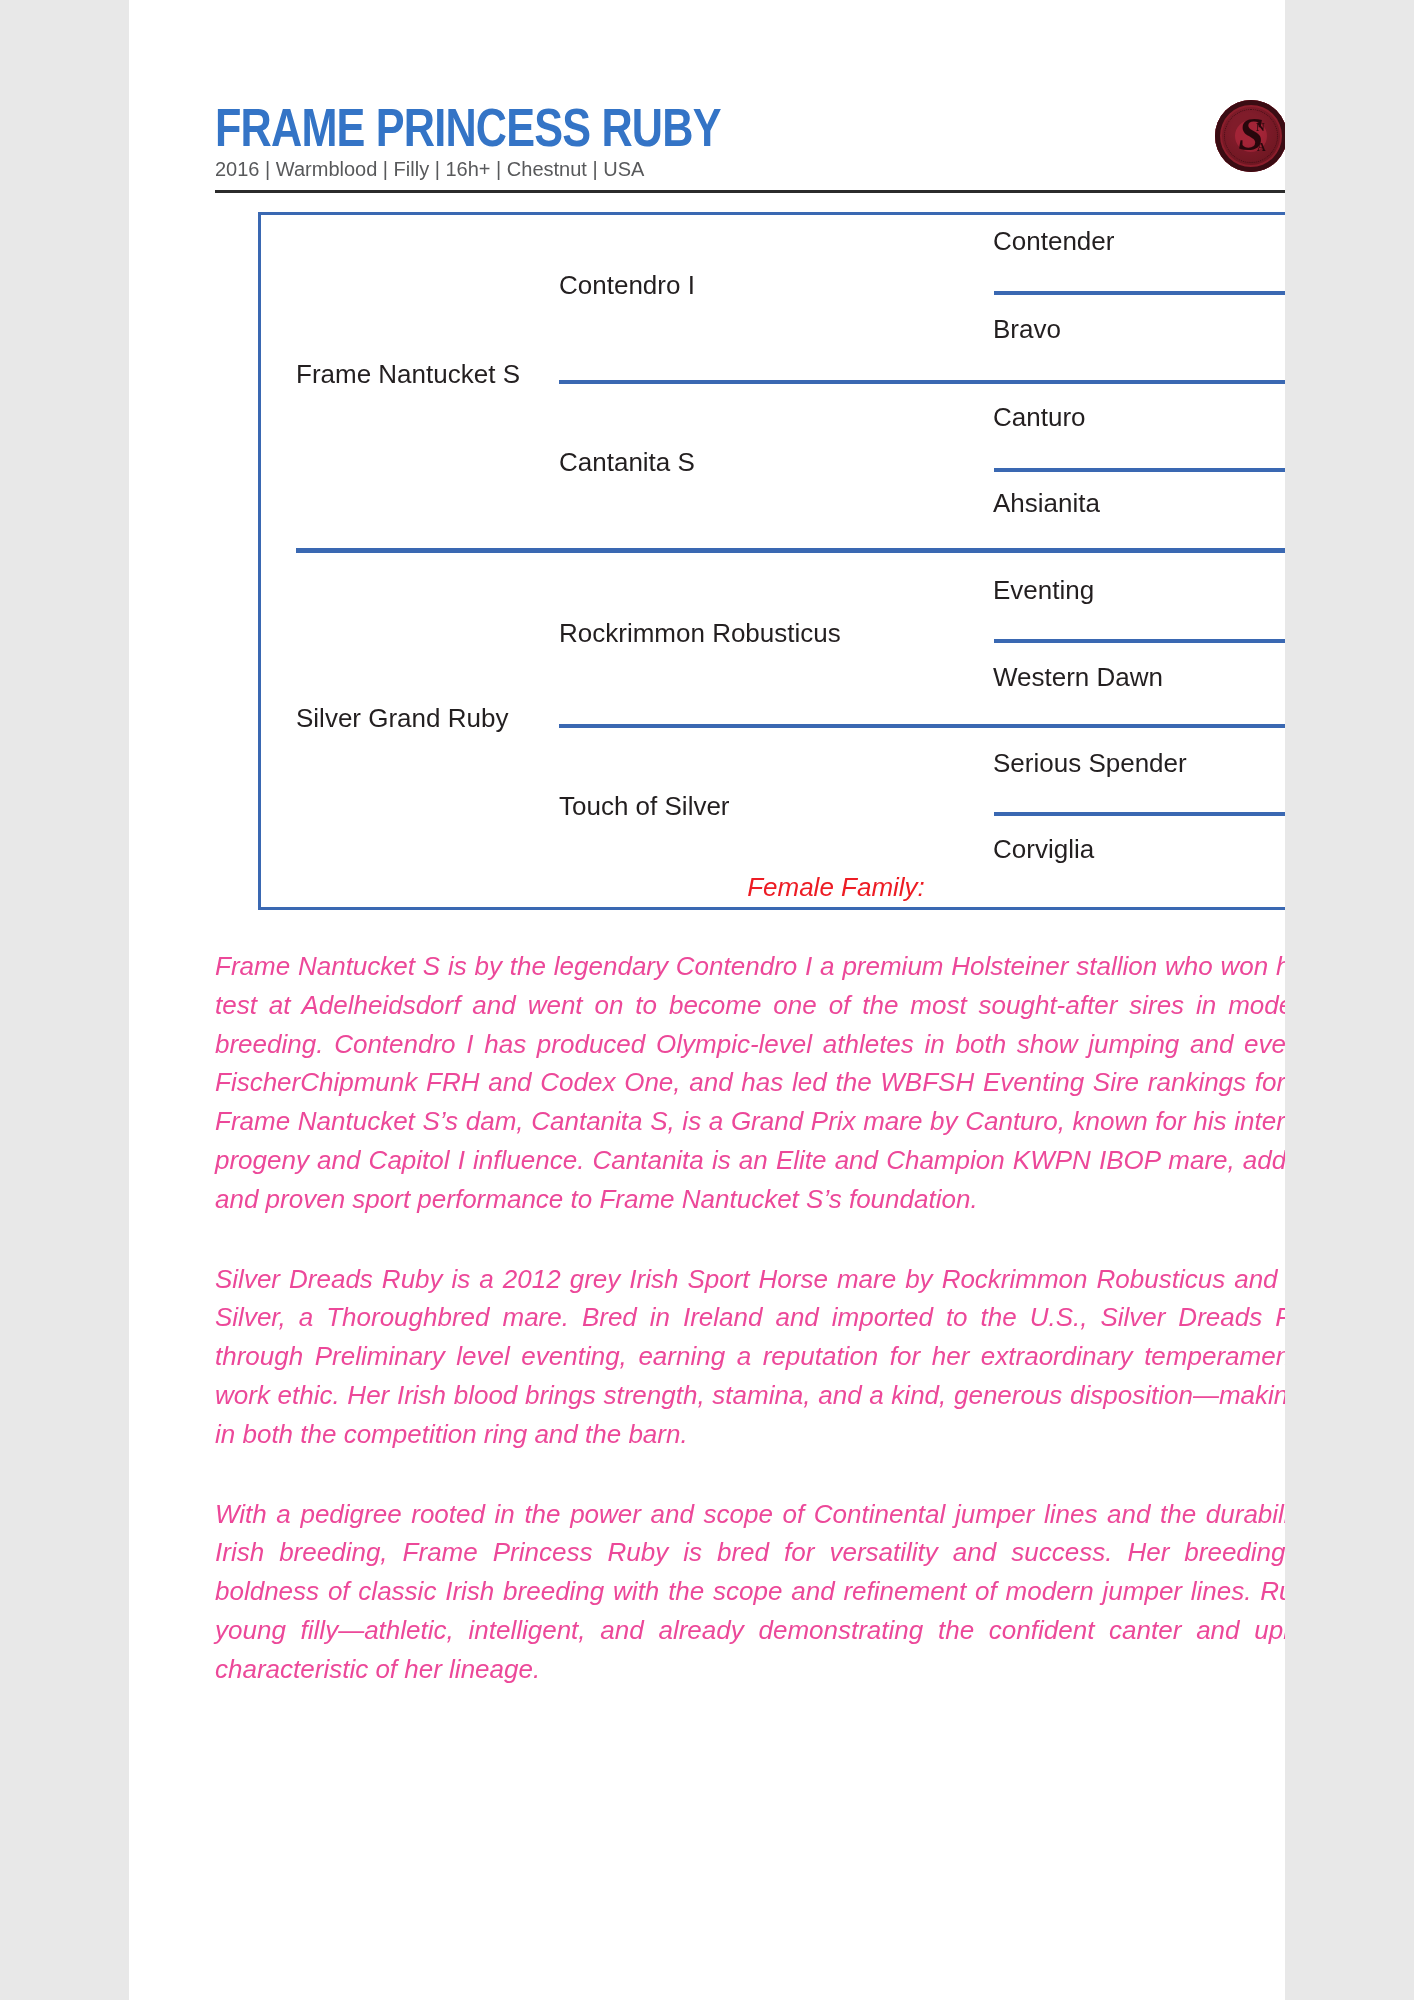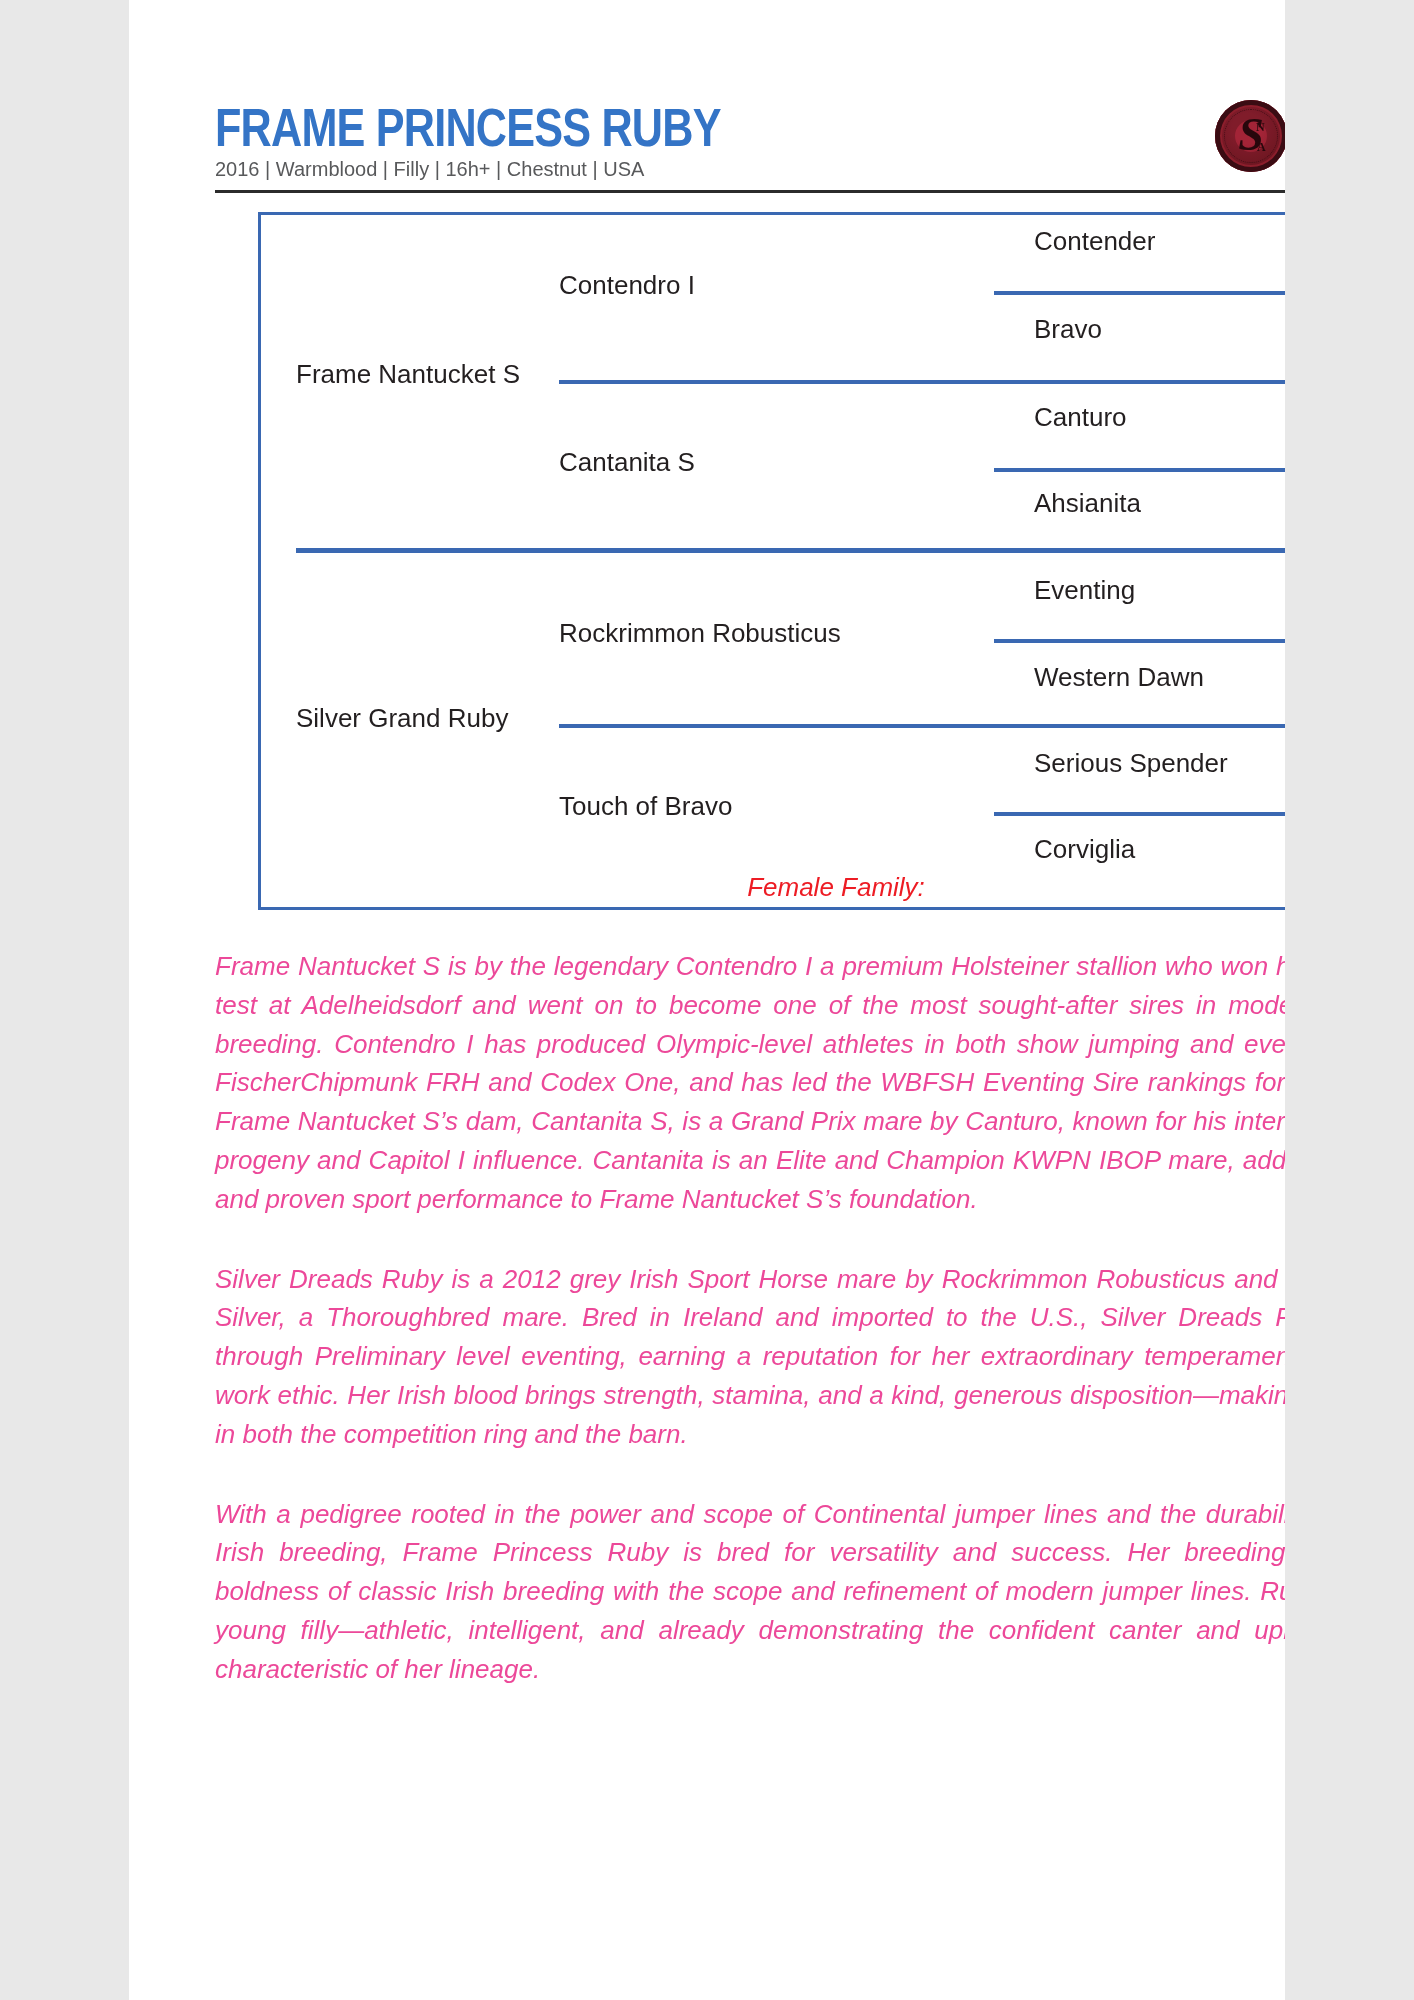--- a/index.html
+++ b/index.html
@@ -62,21 +62,21 @@
     background-position:2px 2px,7px 6px;
   }
   
   .pedigree{
     position:absolute;left:129px;top:212px;width:1150px;height:692px;
     border:3px solid #3a68b2;background:#fff;
   }
   .ped-name{
     position:absolute;font-size:26px;line-height:30px;color:#231f20;white-space:nowrap;
   }
-  .g1{left:35px;}  .g2{left:298px;}  .g3{left:773px;text-align:right;}
+  .g1{left:35px;}  .g2{left:298px;}  .g3{left:732px;text-align:right;}
   .ped-line{position:absolute;height:4px;background:#3a68b2;}
   .l-g2{left:733px;width:385px;}
   .l-g1{left:298px;width:820px;}
   .l-root{left:35px;width:1083px;height:5px;}
   .female-family{
     position:absolute;left:0;right:0;top:657px;text-align:center;
     font-size:26px;line-height:30px;font-weight:normal;font-style:italic;color:#ed1c24;
   }
   
   .body-text{
@@ -110,21 +110,21 @@
   <div class="header-rule"></div>
 
   <div class="pedigree">
 
     <div class="ped-name g1" style="top:144px">Frame Nantucket S</div>
     <div class="ped-name g1" style="top:488px">Silver Grand Ruby</div>
 
     <div class="ped-name g2" style="top:55px">Contendro I</div>
     <div class="ped-name g2" style="top:232px">Cantanita S</div>
     <div class="ped-name g2" style="top:403px">Rockrimmon Robusticus</div>
-    <div class="ped-name g2" style="top:576px">Touch of Bravo</div>
+    <div class="ped-name g2" style="top:576px">Touch of Silver</div>
 
     <div class="ped-name g3" style="top:11px">Contender</div>
     <div class="ped-name g3" style="top:99px">Bravo</div>
     <div class="ped-name g3" style="top:187px">Canturo</div>
     <div class="ped-name g3" style="top:273px">Ahsianita</div>
     <div class="ped-name g3" style="top:360px">Eventing</div>
     <div class="ped-name g3" style="top:447px">Western Dawn</div>
     <div class="ped-name g3" style="top:533px">Serious Spender</div>
     <div class="ped-name g3" style="top:619px">Corviglia</div>
 

